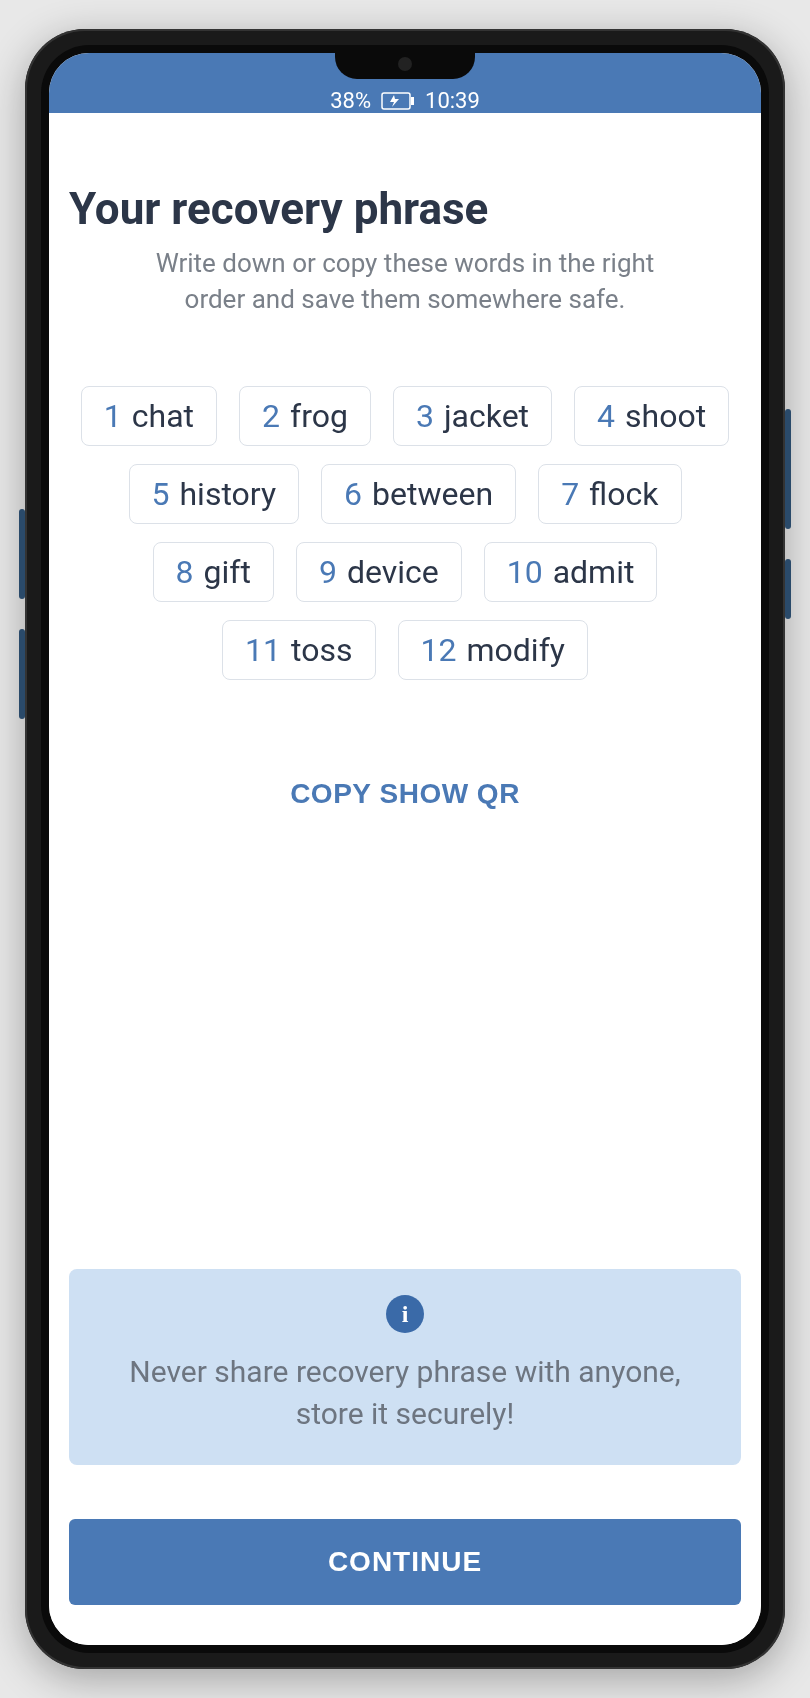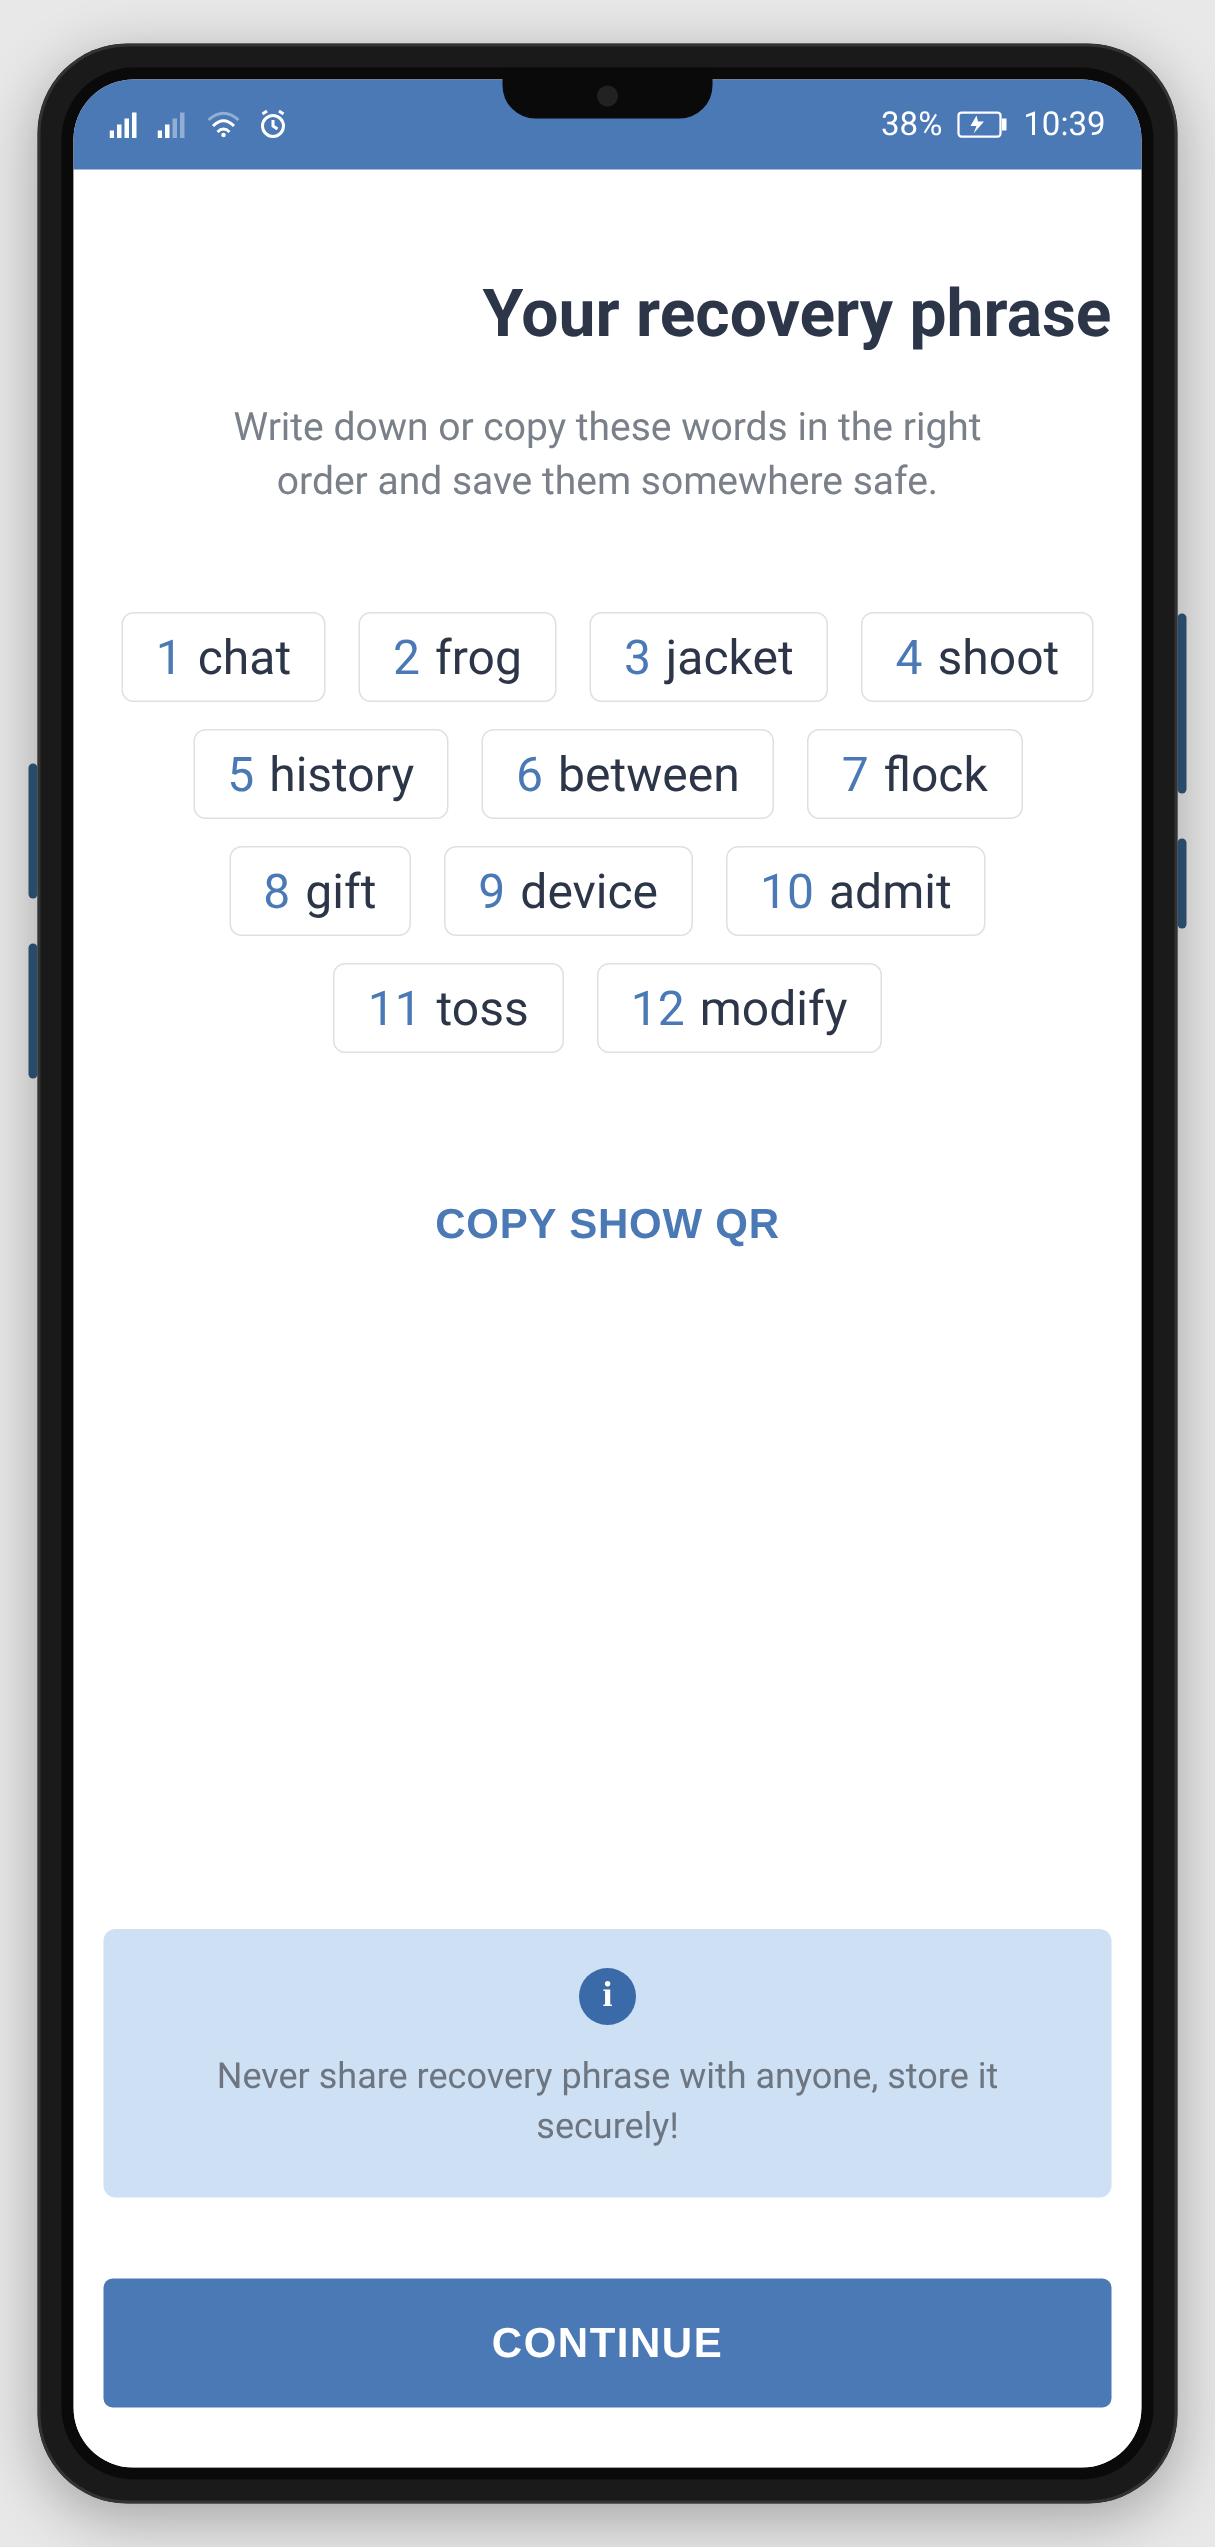--- a/index.html
+++ b/index.html
@@ -65,37 +65,38 @@
   .status-bar {
     height: 60px;
     background: #4a79b5;
     display: flex;
     align-items: center;
     justify-content: space-between;
     padding: 0 24px;
     color: #fff;
     font-size: 22px;
     position: relative;
+    flex-direction: column;
   }
   .status-left { display: flex; align-items: center; gap: 10px; }
   .status-right { display: flex; align-items: center; gap: 10px; }
   .signal-icon svg, .wifi-icon svg, .alarm-icon svg, .battery-icon svg { display: block; }
   .content {
     flex: 1;
     background: #fff;
     display: flex;
     flex-direction: column;
     padding: 70px 20px 40px;
   }
   .page-title {
-    text-align: right;
+    text-align: left;
     font-size: 44px;
     font-weight: 700;
     color: #2c3648;
-    margin-bottom: 32px;
+    margin-bottom: 10px;
   }
   .page-subtitle {
     text-align: center;
     font-size: 26px;
     color: #7a8089;
     line-height: 1.4;
     max-width: 560px;
     margin: 0 auto 68px;
   }
   .words-grid {
@@ -153,21 +154,21 @@
     color: #fff;
     display: flex;
     align-items: center;
     justify-content: center;
     font-size: 24px;
     font-weight: 700;
     font-family: Georgia, serif;
   }
   .info-text {
     color: #6d7580;
-    font-size: 24px;
+    font-size: 30px;
     line-height: 1.4;
   }
   .continue-btn {
     width: 100%;
     height: 86px;
     background: #4a79b5;
     border: none;
     border-radius: 6px;
     color: #fff;
     font-size: 28px;

